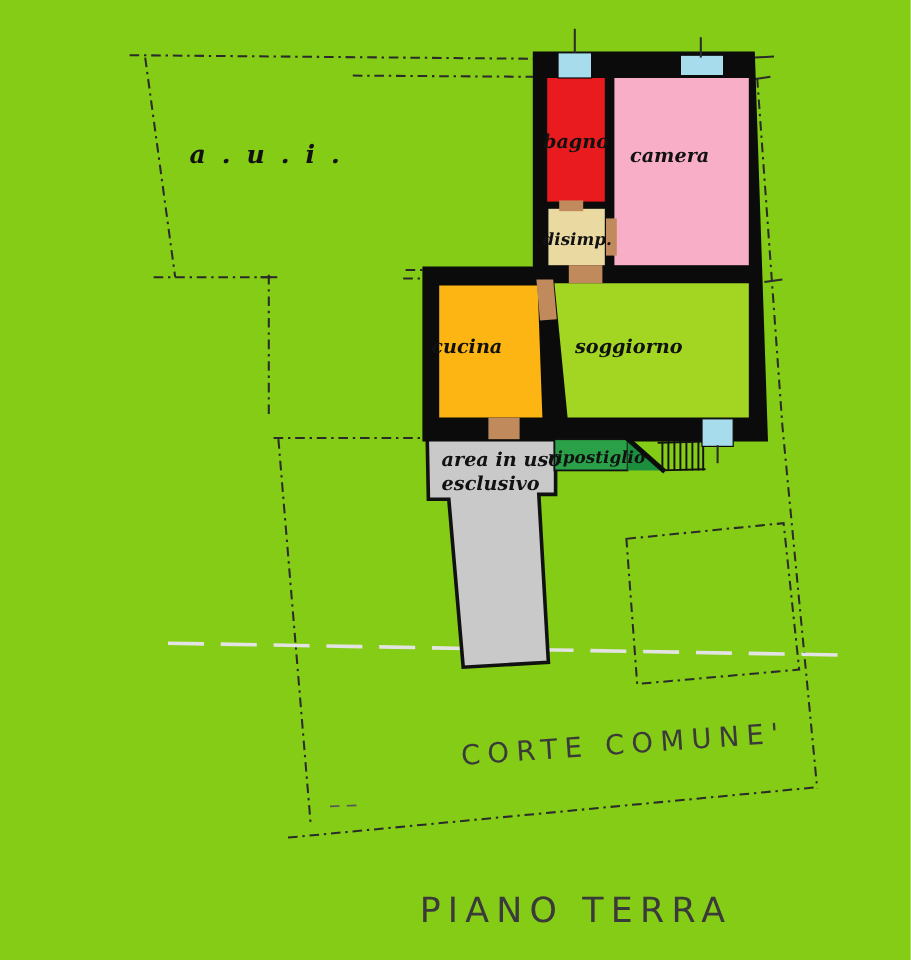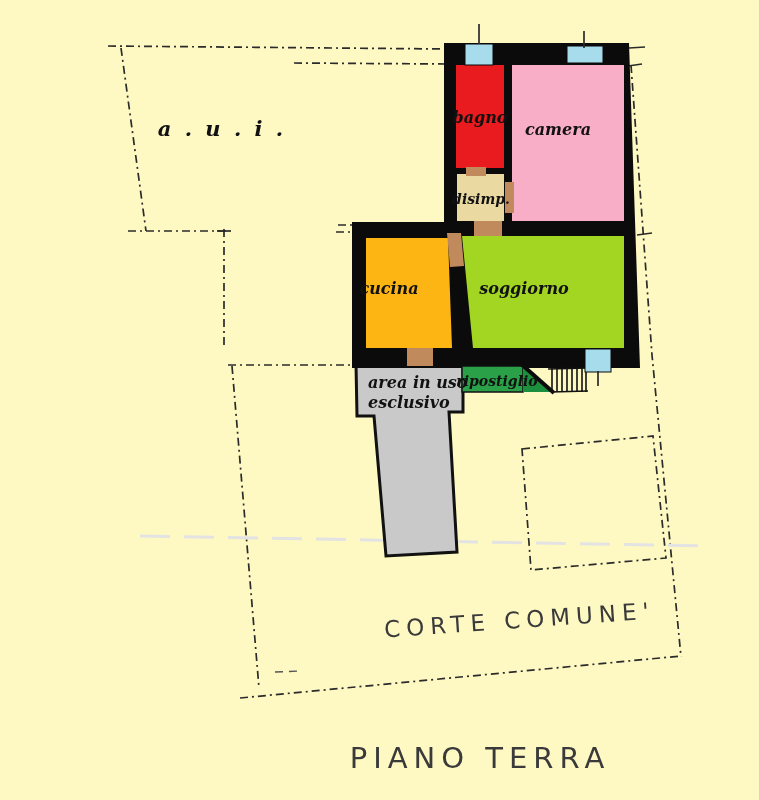--- a/index.html
+++ b/index.html
@@ -1,16 +1,16 @@
 <!DOCTYPE html>
 <html><head>
 <meta charset="utf-8">
 <style>
   html,body{margin:0;padding:0;background:#ffffff;}
-  .canvas{position:relative;width:759px;height:800px;background:#fef9c3;overflow:hidden;
+  .canvas{position:relative;width:759px;height:800px;background:#84cc16;overflow:hidden;
           font-family:"DejaVu Serif", serif;text-decoration:underline;}
   svg{display:block;}
   .room-label{font-family:"DejaVu Serif", serif;font-style:italic;font-weight:bold;
               font-size:16px;fill:#111;}
   .room-label.small{font-size:14px;}
   .aui-label{font-family:"DejaVu Serif", serif;font-style:italic;font-weight:bold;
              font-size:21px;letter-spacing:3px;fill:#111;}
   .hand-label{font-family:"DejaVu Sans", sans-serif;fill:#3a3a3a;letter-spacing:6px;}
   .boundary{fill:none;stroke:#2b2b2b;stroke-width:1.7;stroke-dasharray:8 4 2 4;}
   .tick{stroke:#2b2b2b;stroke-width:1.7;fill:none;}

